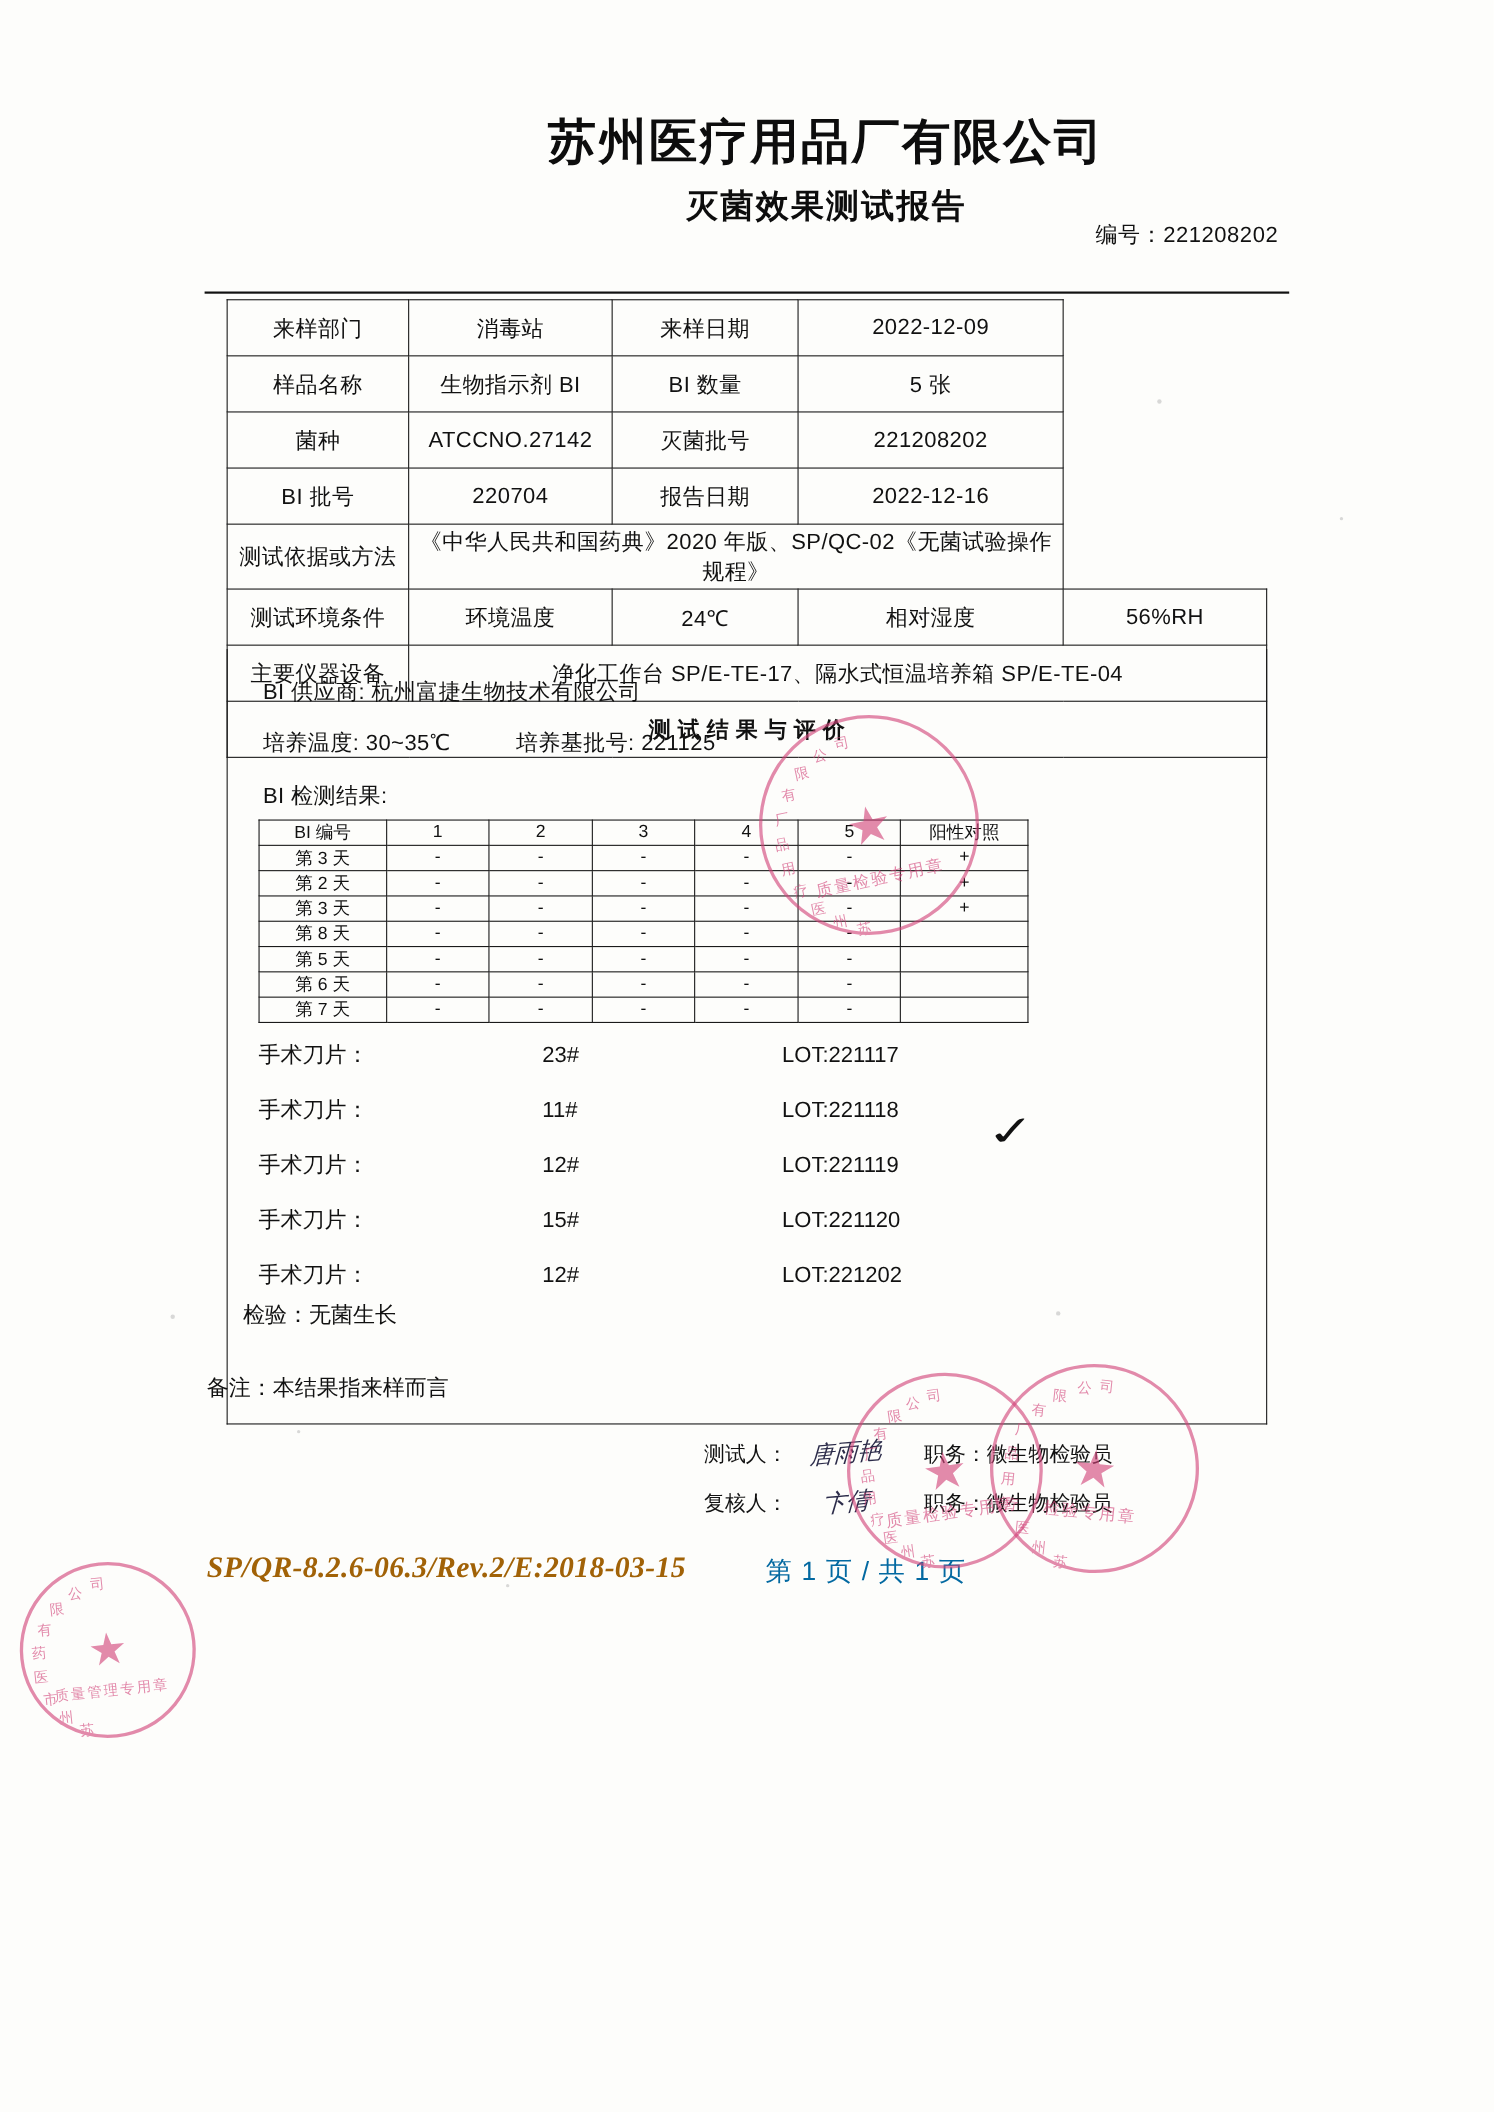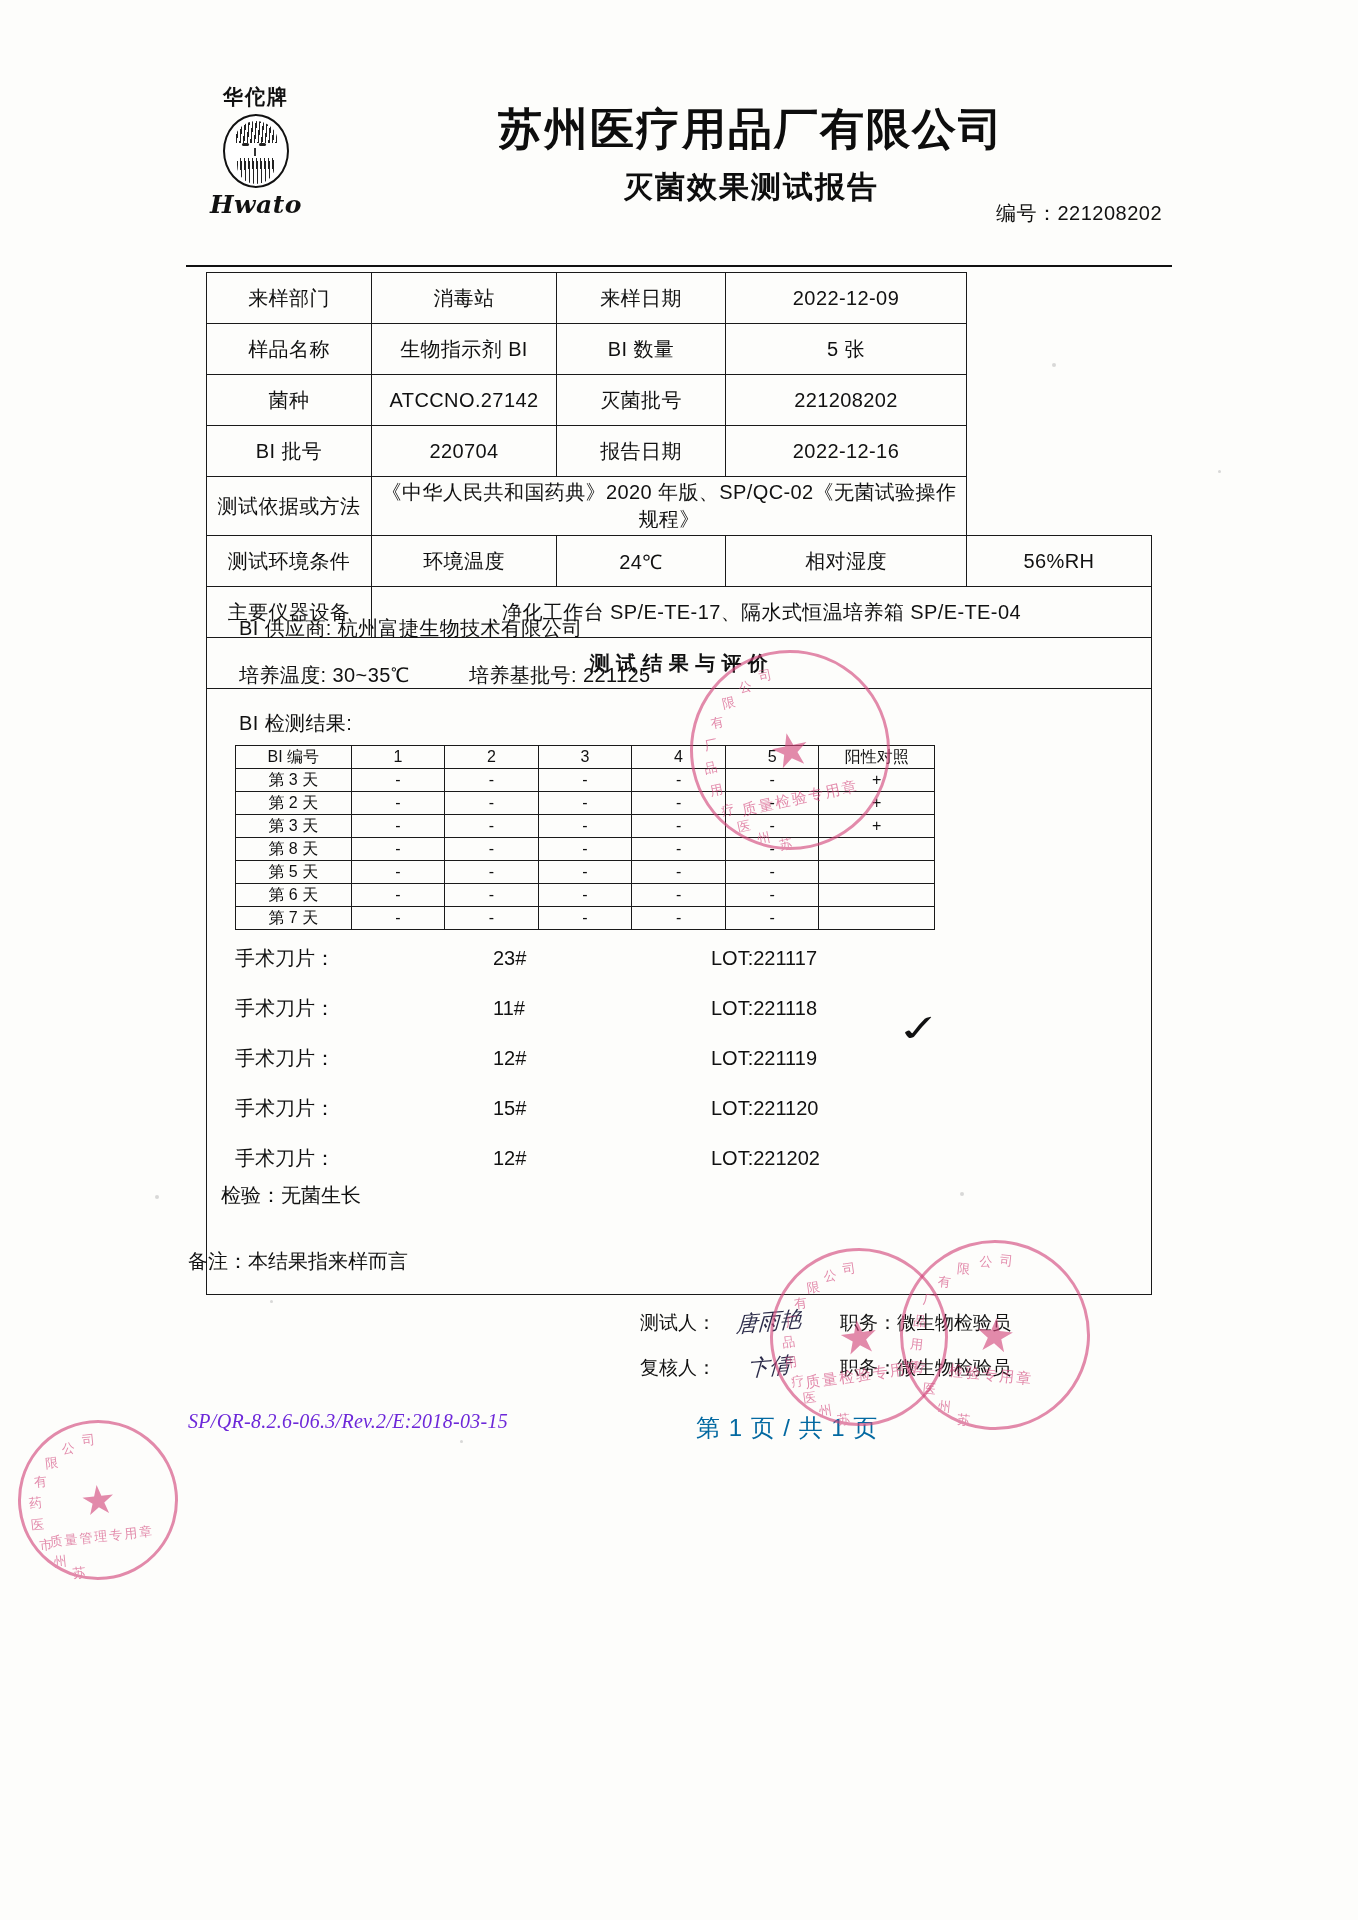--- a/index.html
+++ b/index.html
@@ -273,24 +273,24 @@
     opacity: .92;
   }
   .sign-role { margin-left: 18px; }
 
   .footer-code {
     position: absolute;
     left: 188px;
     top: 1410px;
     font-family: "Liberation Serif", serif;
     font-style: italic;
-    font-weight: normal;
-    font-size: 20px;
+    font-weight: bold;
+    font-size: 27px;
     letter-spacing: .3px;
-    color: #6d28d9;
+    color: #a16207;
   }
   .footer-page {
     position: absolute;
     left: 696px;
     top: 1412px;
     font-size: 24px;
     letter-spacing: 1px;
     color: #0369a1;
   }
 
@@ -375,31 +375,20 @@
 
   <div class="scan-speck" style="left:1052px;top:363px;width:4px;height:4px;"></div>
   <div class="scan-speck" style="left:1218px;top:470px;width:3px;height:3px;"></div>
   <div class="scan-speck" style="left:155px;top:1195px;width:4px;height:4px;"></div>
   <div class="scan-speck" style="left:960px;top:1192px;width:4px;height:4px;"></div>
   <div class="scan-speck" style="left:270px;top:1300px;width:3px;height:3px;"></div>
   <div class="scan-speck" style="left:460px;top:1440px;width:3px;height:3px;"></div>
 
   <div class="header">
 
-    <div class="logo">
-      <div class="logo-top">华佗牌</div>
-      <div class="logo-oval">
-        <div class="face-hair"></div>
-        <div class="face-eye l"></div>
-        <div class="face-eye r"></div>
-        <div class="face-nose"></div>
-        <div class="face-beard"></div>
-      </div>
-      <div class="logo-word">Hwato</div>
-    </div>
 
     <div class="titles">
       <div class="title-main">苏州医疗用品厂有限公司</div>
       <div class="title-sub">灭菌效果测试报告</div>
     </div>
 
     <div class="doc-no">编号：221208202</div>
   </div>
 
   <div class="top-rule"></div>

